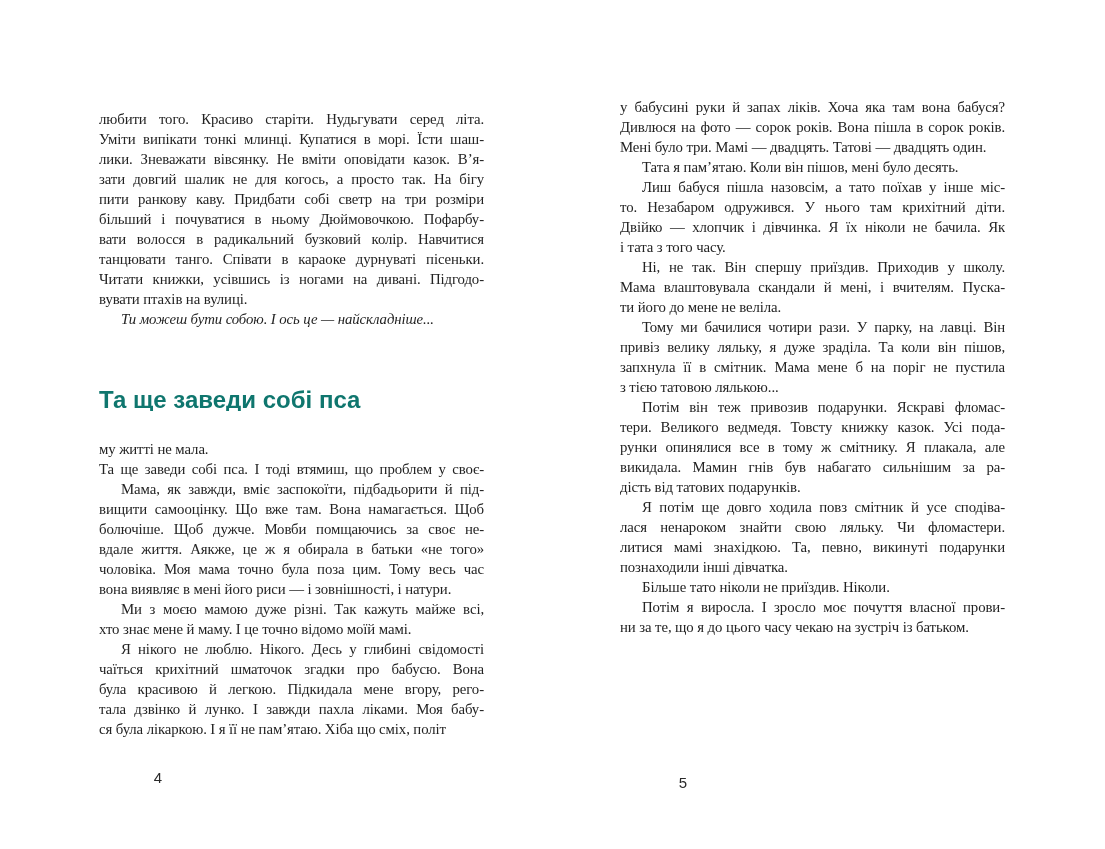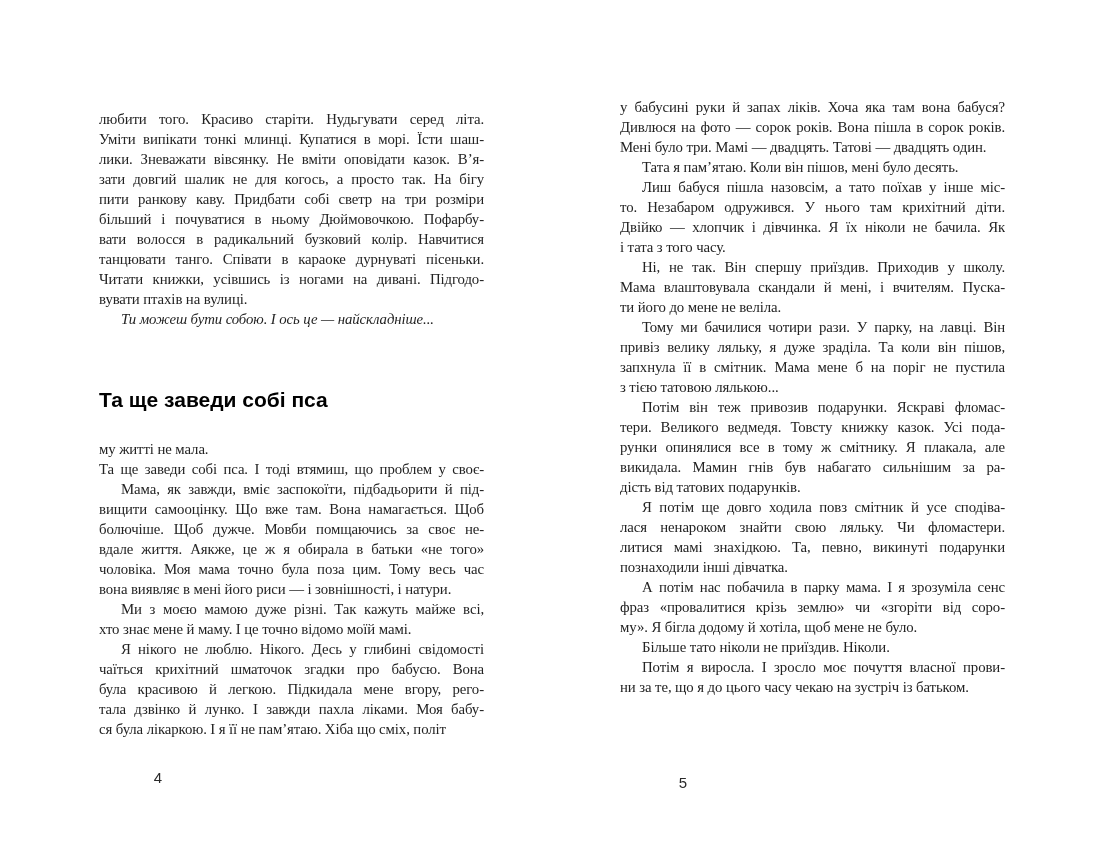--- a/index.html
+++ b/index.html
@@ -36,23 +36,23 @@
     white-space: normal;
   }
   .line.last { text-align-last: left; }
   .line.indent { text-indent: 22px; }
 
   .block-quote .line { font-style: italic; text-align-last: left; }
 
   .block-heading {
     font-family: "Liberation Sans", "DejaVu Sans", sans-serif;
     font-weight: 700;
-    font-size: 21px;
+    font-size: 24px;
     line-height: 22px;
-    color: #000000;
+    color: #0f766e;
     margin-top: 60px;
     margin-bottom: 28px;
   }
   .block-heading .line {
     text-align: left; text-align-last: left;
     max-height: 22px;
     letter-spacing: 0;
   }
 
   .page-number {
@@ -151,25 +151,20 @@
           <div class="line">викидала. Мамин гнів був набагато сильнішим за ра-</div>
           <div class="line last">дість від татових подарунків.</div>
         </div>
         <div class="block block-body">
           <div class="line indent">Я потім ще довго ходила повз смітник й усе сподіва-</div>
           <div class="line">лася ненароком знайти свою ляльку. Чи фломастери.</div>
           <div class="line">литися мамі знахідкою. Та, певно, викинуті подарунки</div>
           <div class="line last">познаходили інші дівчатка.</div>
         </div>
         <div class="block block-body">
-          <div class="line indent">А потім нас побачила в парку мама. І я зрозуміла сенс</div>
-          <div class="line">фраз «провалитися крізь землю» чи «згоріти від соро-</div>
-          <div class="line last">му». Я бігла додому й хотіла, щоб мене не було.</div>
-        </div>
-        <div class="block block-body">
           <div class="line indent last">Більше тато ніколи не приїздив. Ніколи.</div>
         </div>
         <div class="block block-body">
           <div class="line indent">Потім я виросла. І зросло моє почуття власної прови-</div>
           <div class="line last">ни за те, що я до цього часу чекаю на зустріч із батьком.</div>
         </div>
       </div>
     <div class="page-number n-right">5</div>
   </div>
 

